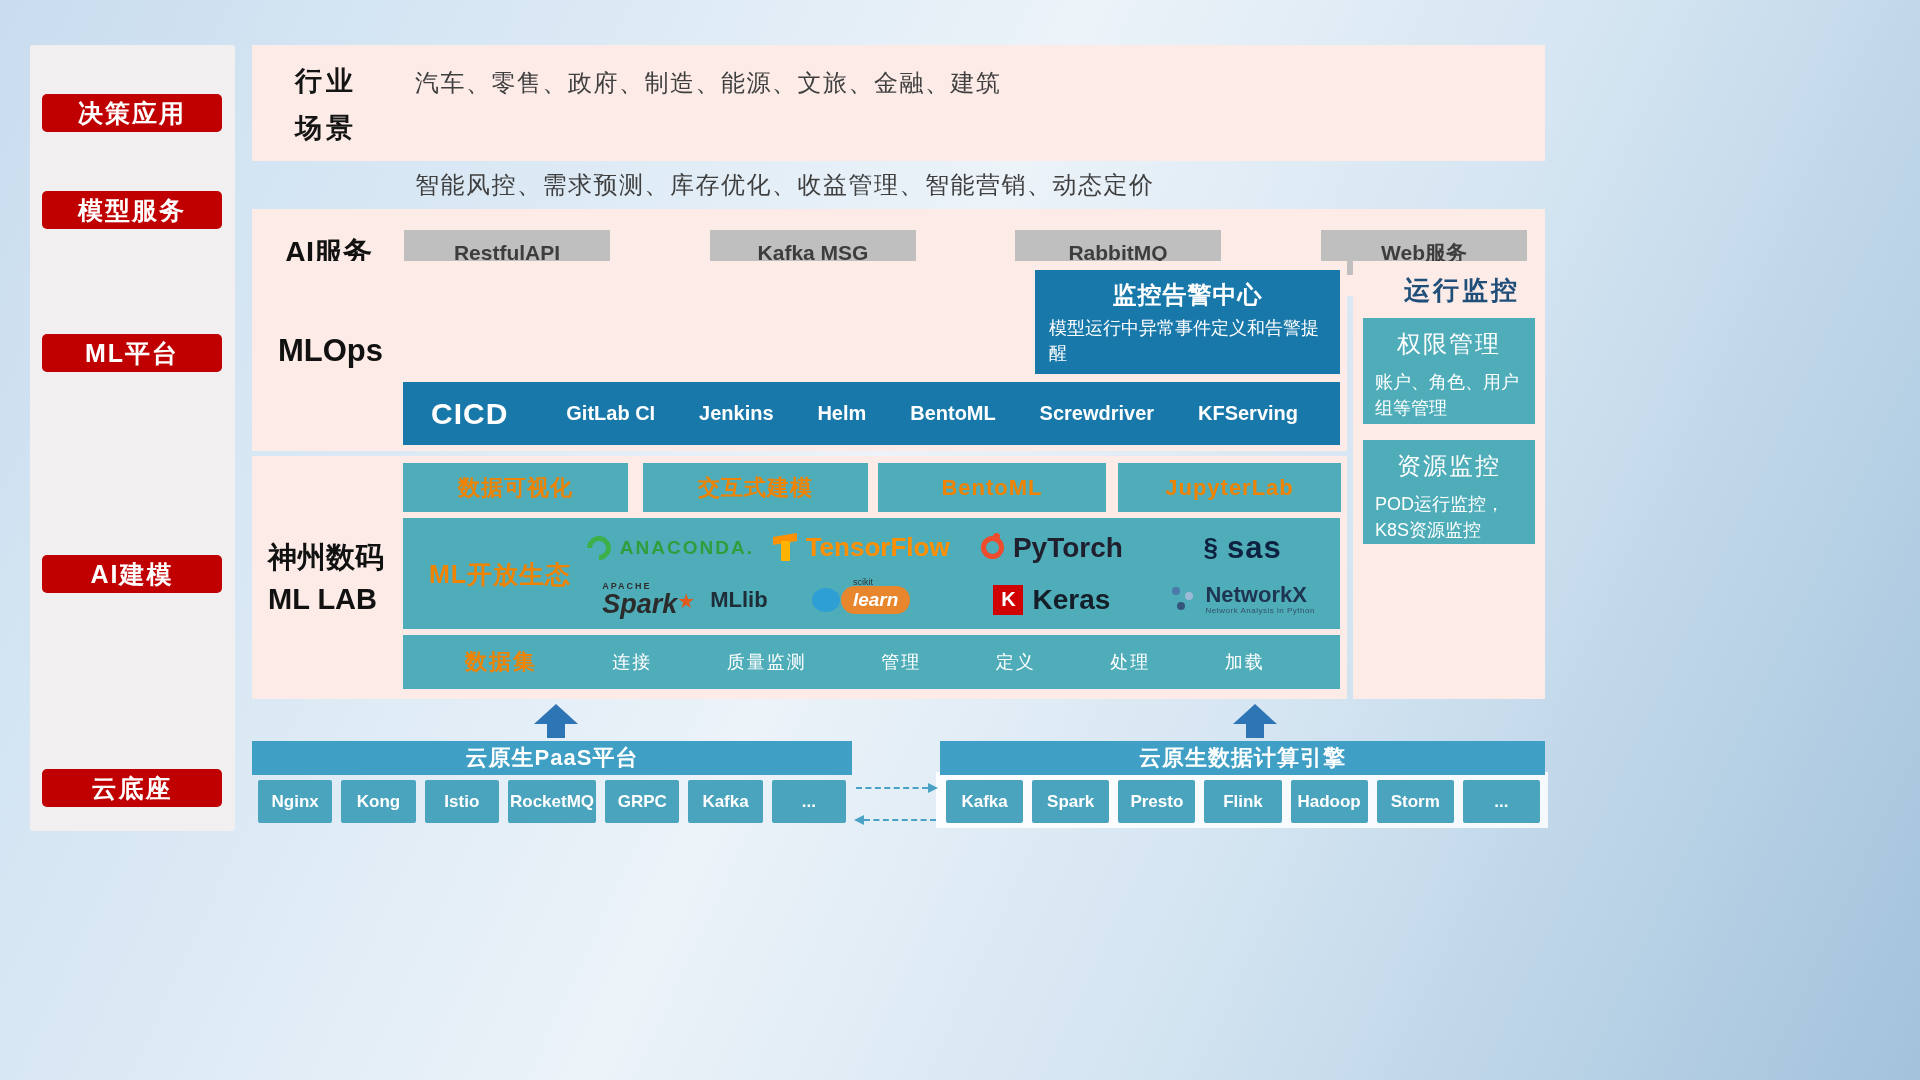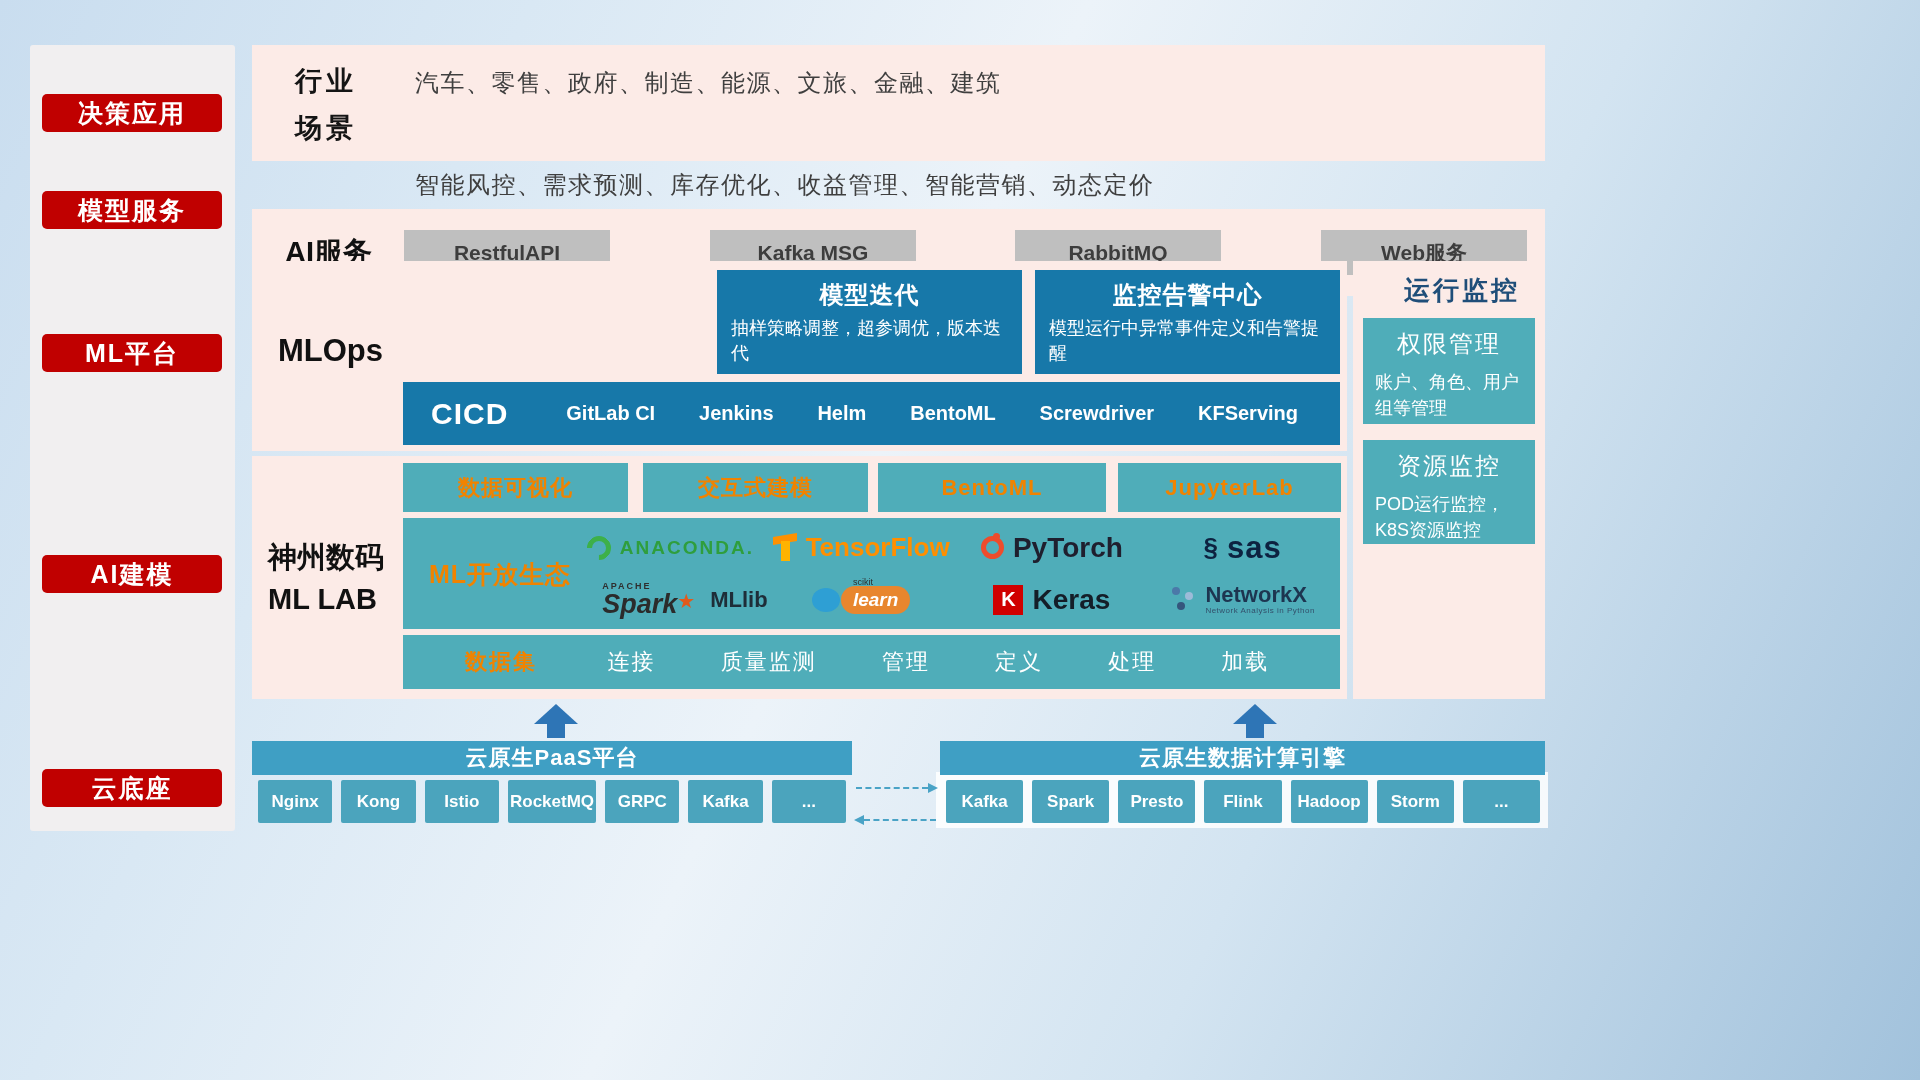--- a/index.html
+++ b/index.html
@@ -65,21 +65,21 @@
   .keras-text{font-size:28px;font-weight:600;color:#141e28;}
   .ico-networkx{width:26px;height:26px;position:relative;display:inline-block;}
   .ico-networkx::before{content:'';position:absolute;left:2px;top:0;width:8px;height:8px;border-radius:50%;background:#4b79a8;
     box-shadow:13px 5px 0 #9dbbd8,5px 15px 0 #35567c;}
   .nx-block{display:flex;flex-direction:column;line-height:1.1;}
   .nx-text{font-size:22px;font-weight:bold;color:#1d3550;}
   .nx-sub{font-size:8px;color:#33506b;letter-spacing:0.5px;}
 
   .dataset-bar{position:absolute;left:151px;top:179px;width:937px;height:54px;background:var(--teal,#4fadb9);display:flex;align-items:center;color:#fff;}
   .ds-label{margin-left:62px;font-size:22px;font-weight:bold;color:var(--orange,#f08300);letter-spacing:2px;}
-  .ds-items{flex:1;display:flex;justify-content:space-around;margin:0 38px;font-size:22px;letter-spacing:2px;}
+  .ds-items{flex:1;display:flex;justify-content:space-around;margin:0 38px;font-size:18px;letter-spacing:2px;}
 
   
   .monitor-title{position:absolute;top:12px;width:100%;text-align:center;font-size:26px;font-weight:bold;color:#1f4e79;letter-spacing:3px;padding-left:13px;}
   .monitor-card{position:absolute;left:10px;width:172px;background:var(--teal,#4fadb9);color:#fff;}
   .monitor-card .t{margin-top:10px;text-align:center;font-size:24px;font-weight:normal;letter-spacing:2px;}
   .monitor-card .d{margin:9px 12px 0;font-size:18px;line-height:1.45;}
 
   
   .up-arrow{position:absolute;width:44px;height:34px;}
   .up-arrow .head{width:0;height:0;border-left:22px solid transparent;border-right:22px solid transparent;border-bottom:20px solid var(--arrow-blue,#2e75b6);}
@@ -116,24 +116,20 @@
   <div class="panel" style="left:252px;top:169px;width:1293px;height:87px;margin-top:40px;">
     <div class="ai-label">AI服务</div>
     <div class="gray-chip" style="left:152px;">RestfulAPI</div>
     <div class="gray-chip" style="left:458px;">Kafka MSG</div>
     <div class="gray-chip" style="left:763px;">RabbitMQ</div>
     <div class="gray-chip" style="left:1069px;">Web服务</div>
   </div>
 
   <div class="panel" style="left:252px;top:261px;width:1095px;height:190px;">
     <div class="mlops-label">MLOps</div>
-    <div class="blue-card" style="left:465px;width:305px;">
-      <div class="t">模型迭代</div>
-      <div class="d">抽样策略调整，超参调优，版本迭代</div>
-    </div>
     <div class="blue-card" style="left:783px;width:305px;">
       <div class="t">监控告警中心</div>
       <div class="d">模型运行中异常事件定义和告警提醒</div>
     </div>
     <div class="cicd-bar">
       <span class="cicd-label">CICD</span>
       <span class="cicd-items">
         <span>GitLab CI</span>
         <span>Jenkins</span>
         <span>Helm</span>

